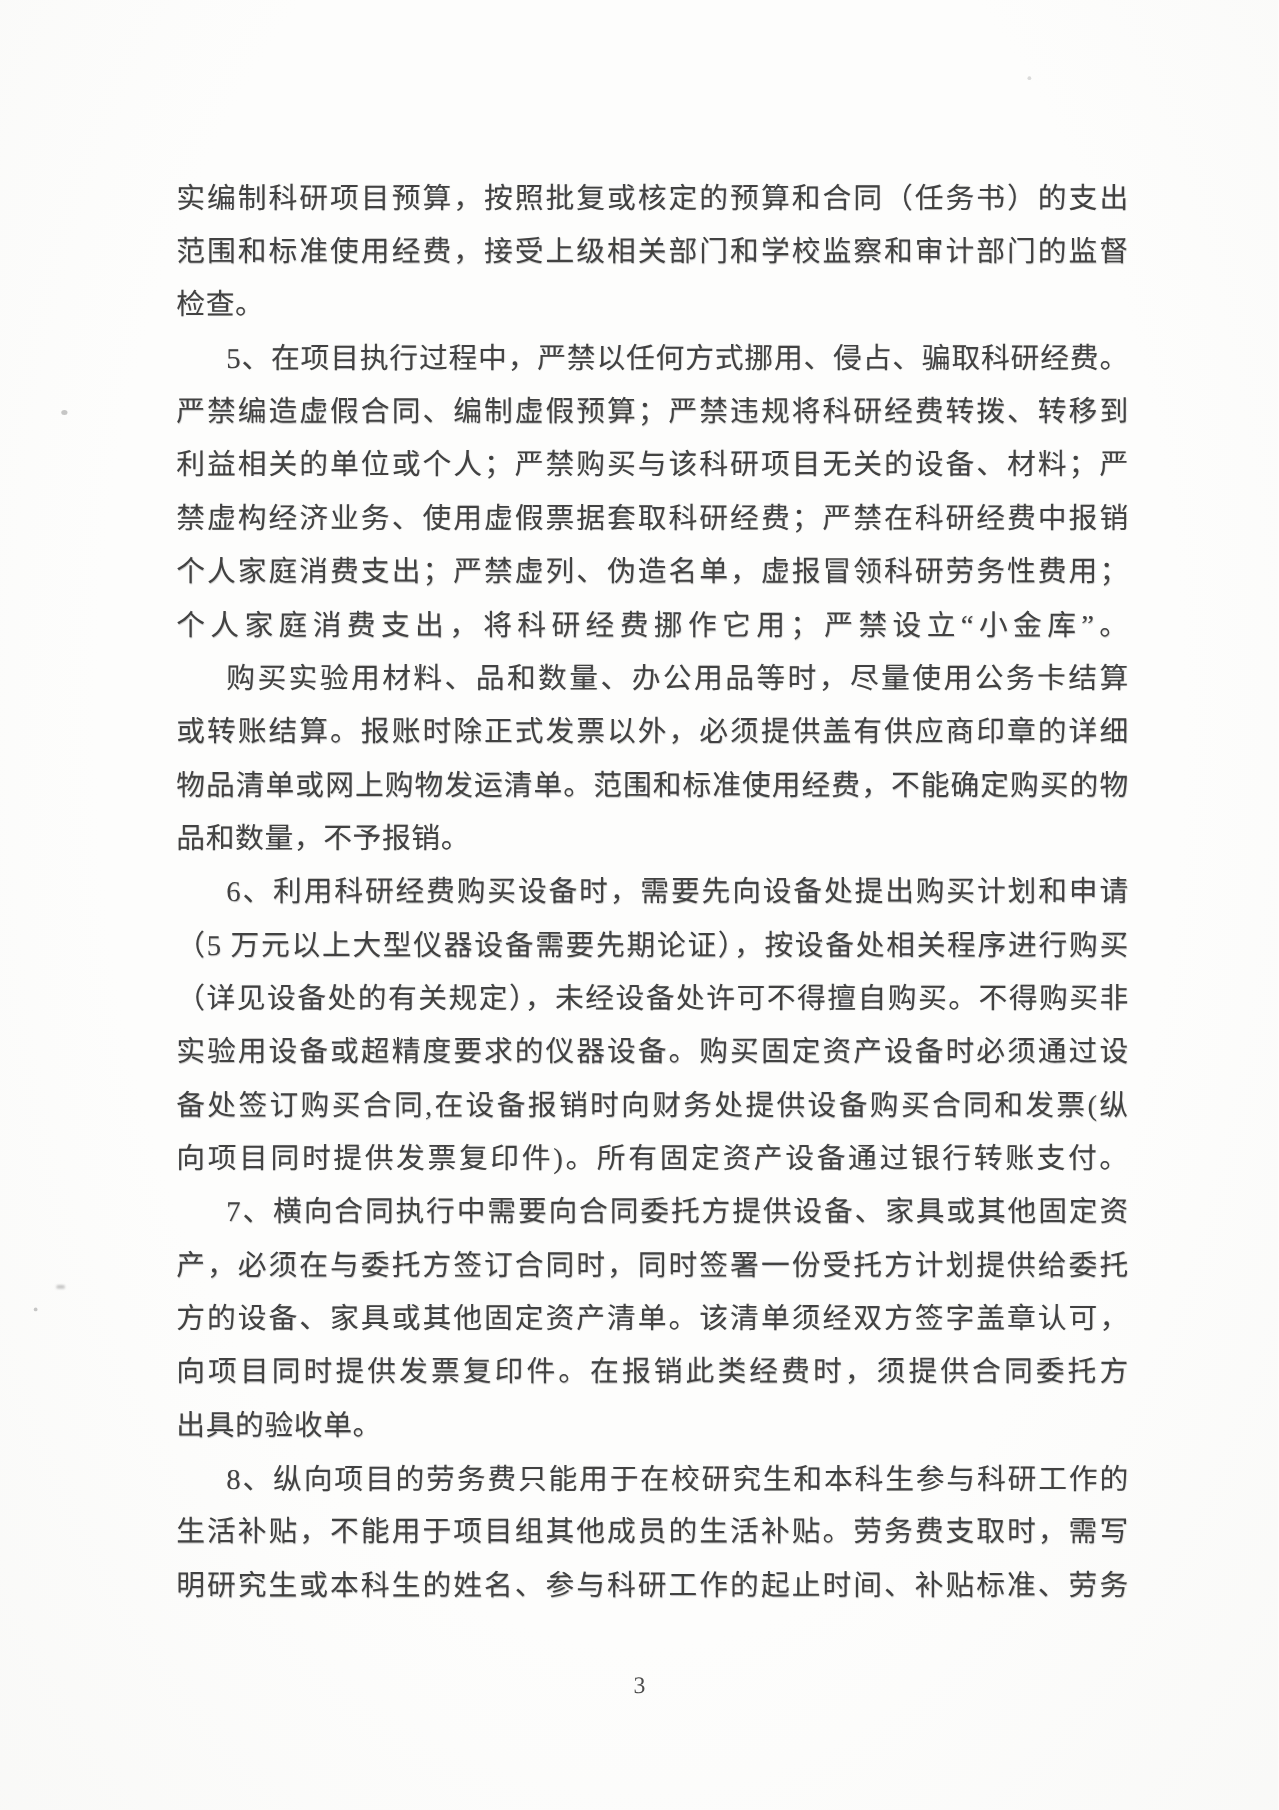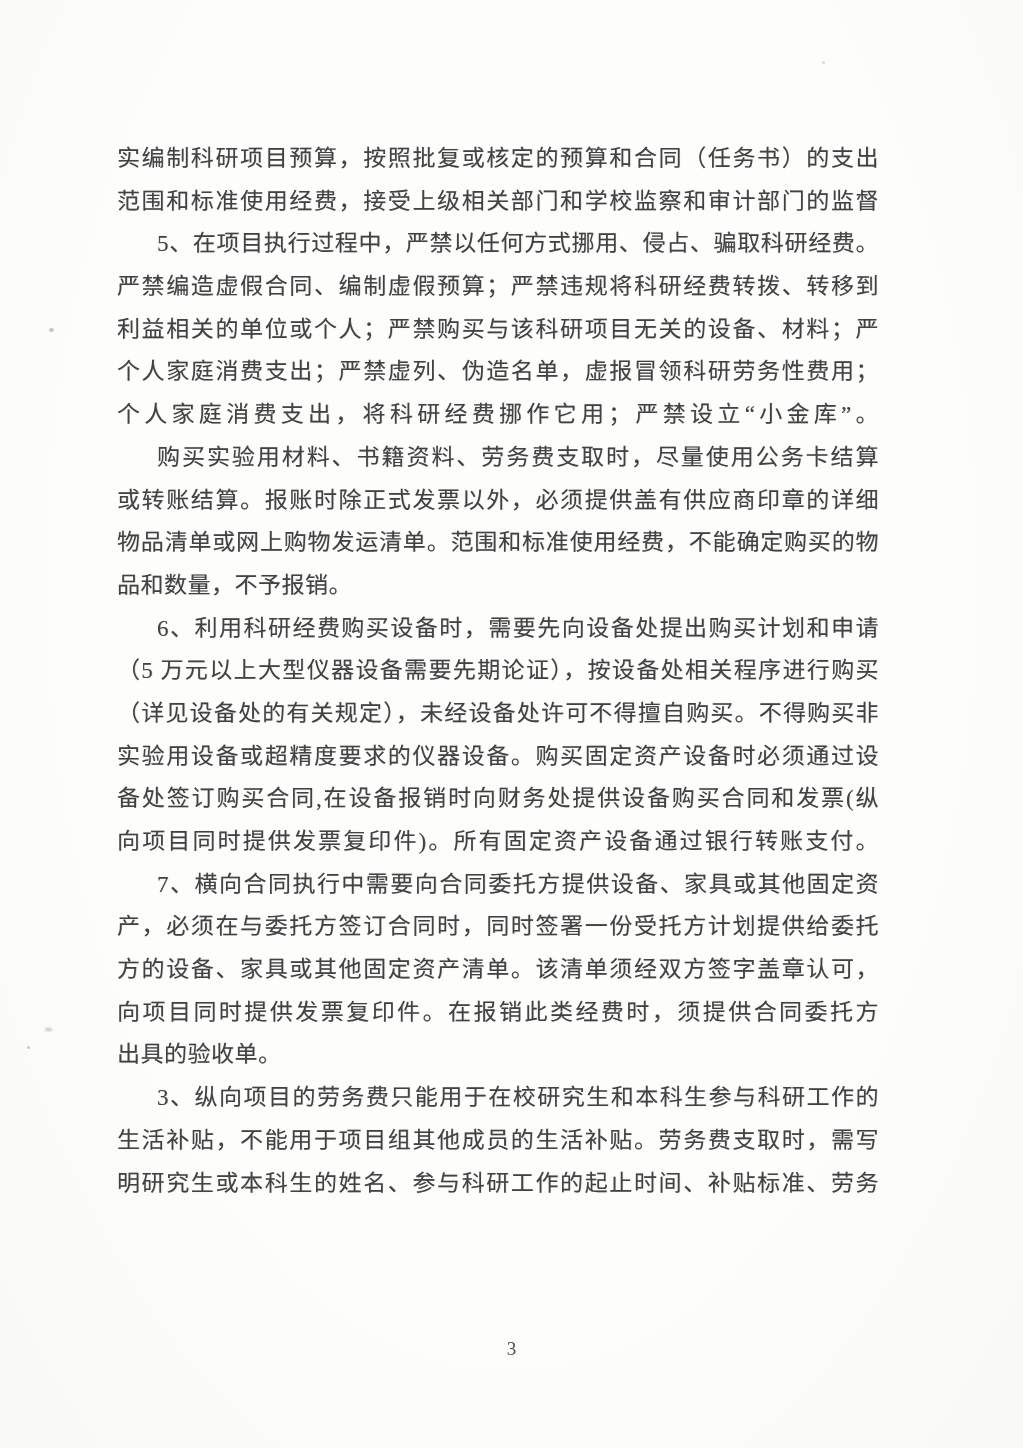--- a/index.html
+++ b/index.html
@@ -16,21 +16,21 @@
   }
   .page {
     position: absolute;
     inset: 0;
     background:
       radial-gradient(ellipse at 50% 40%, rgba(255,255,255,0) 60%, rgba(246,246,244,0.6) 100%),
       #fdfdfc;
   }
   .content {
     position: absolute;
-    left: 117px;
+    left: 141px;
     top: 138px;
     width: 762px;
     font-size: 23px;
     line-height: 42.7px;
     color: #424242;
     text-shadow: 0.4px 0.4px 0.7px rgba(90,90,90,0.35);
     letter-spacing: 0.5px;
   }
   .paragraph { margin: 0; }
   .line {
@@ -69,51 +69,53 @@
 </style>
 </head>
 <body>
 
 <div class="page">
 
   <div class="content" id="content">
       <div class="paragraph">
         <div class="line">实编制科研项目预算，按照批复或核定的预算和合同（任务书）的支出</div>
         <div class="line">范围和标准使用经费，接受上级相关部门和学校监察和审计部门的监督</div>
+        <div class="line short">检查。</div>
       </div>
       <div class="paragraph">
         <div class="line indent-first">5、在项目执行过程中，严禁以任何方式挪用、侵占、骗取科研经费。</div>
         <div class="line">严禁编造虚假合同、编制虚假预算；严禁违规将科研经费转拨、转移到</div>
         <div class="line">利益相关的单位或个人；严禁购买与该科研项目无关的设备、材料；严</div>
+        <div class="line">禁虚构经济业务、使用虚假票据套取科研经费；严禁在科研经费中报销</div>
         <div class="line">个人家庭消费支出；严禁虚列、伪造名单，虚报冒领科研劳务性费用；</div>
         <div class="line">个人家庭消费支出，将科研经费挪作它用；严禁设立“小金库”。</div>
       </div>
       <div class="paragraph">
-        <div class="line indent-first">购买实验用材料、书籍资料、劳务费支取时，尽量使用公务卡结算</div>
+        <div class="line indent-first">购买实验用材料、品和数量、办公用品等时，尽量使用公务卡结算</div>
         <div class="line">或转账结算。报账时除正式发票以外，必须提供盖有供应商印章的详细</div>
         <div class="line">物品清单或网上购物发运清单。范围和标准使用经费，不能确定购买的物</div>
         <div class="line short">品和数量，不予报销。</div>
       </div>
       <div class="paragraph">
         <div class="line indent-first">6、利用科研经费购买设备时，需要先向设备处提出购买计划和申请</div>
         <div class="line">（5 万元以上大型仪器设备需要先期论证），按设备处相关程序进行购买</div>
         <div class="line">（详见设备处的有关规定），未经设备处许可不得擅自购买。不得购买非</div>
         <div class="line">实验用设备或超精度要求的仪器设备。购买固定资产设备时必须通过设</div>
         <div class="line">备处签订购买合同,在设备报销时向财务处提供设备购买合同和发票(纵</div>
         <div class="line">向项目同时提供发票复印件)。所有固定资产设备通过银行转账支付。</div>
       </div>
       <div class="paragraph">
         <div class="line indent-first">7、横向合同执行中需要向合同委托方提供设备、家具或其他固定资</div>
         <div class="line">产，必须在与委托方签订合同时，同时签署一份受托方计划提供给委托</div>
         <div class="line">方的设备、家具或其他固定资产清单。该清单须经双方签字盖章认可，</div>
         <div class="line">向项目同时提供发票复印件。在报销此类经费时，须提供合同委托方</div>
         <div class="line short">出具的验收单。</div>
       </div>
       <div class="paragraph">
-        <div class="line indent-first">3、纵向项目的劳务费只能用于在校研究生和本科生参与科研工作的</div>
+        <div class="line indent-first">8、纵向项目的劳务费只能用于在校研究生和本科生参与科研工作的</div>
         <div class="line">生活补贴，不能用于项目组其他成员的生活补贴。劳务费支取时，需写</div>
         <div class="line">明研究生或本科生的姓名、参与科研工作的起止时间、补贴标准、劳务</div>
       </div>
     </div>
 
   <div class="page-number">3</div>
 
   <div class="speck s1"></div>
   <div class="speck s2"></div>
   <div class="speck s3"></div>

